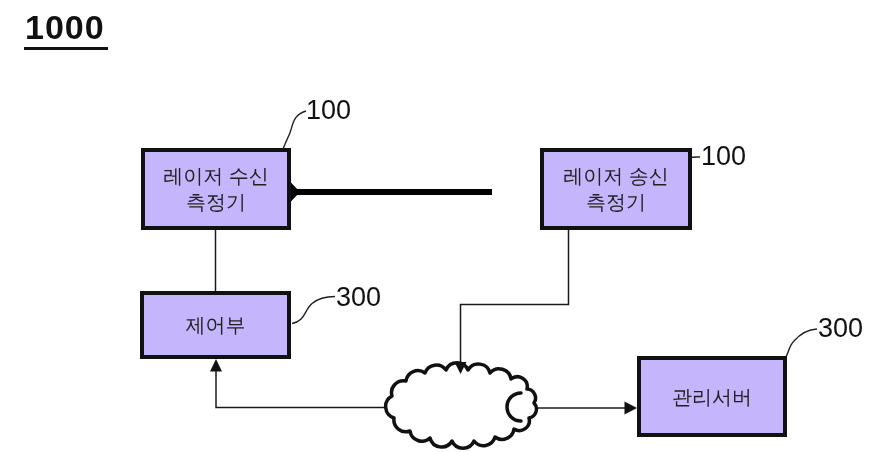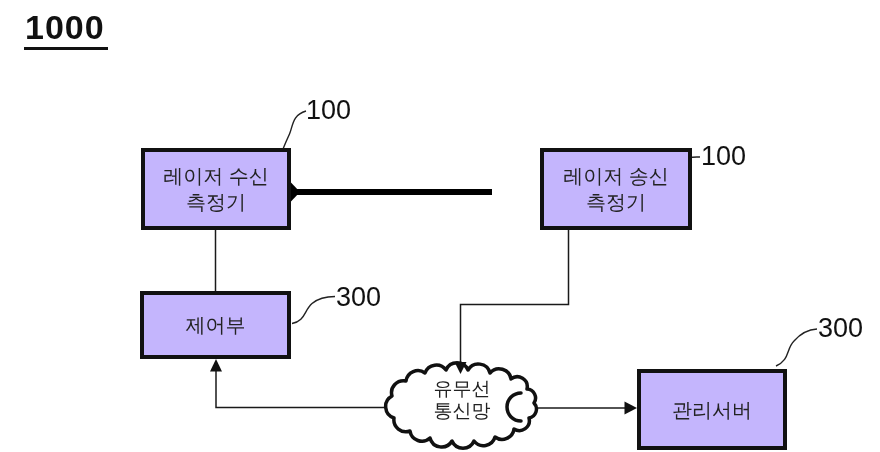--- a/index.html
+++ b/index.html
@@ -44,21 +44,21 @@
     align-items: center;
     justify-content: center;
     text-align: center;
     font-size: 20px;
     line-height: 26px;
     color: #222222;
   }
   .box-receiver   { left: 141px; top: 148px; width: 150px; height: 82px; }
   .box-transmitter{ left: 492px; top: 148px; width: 152px; height: 82px; margin-left: 48px; }
   .box-controller { left: 140px; top: 291px; width: 151px; height: 68px; }
-  .box-server     { left: 637px; top: 369px; width: 150px; height: 81px; }
+  .box-server     { left: 637px; top: 356px; width: 150px; height: 81px; }
   .ref-label {
     position: absolute;
     font-size: 27px;
     line-height: 1;
     color: #111111;
     text-align: right;
   }
   .ref-100 { left: 306px; top: 97px; }
   .ref-200 { left: 701px; top: 143px; }
   .ref-300 { left: 336px; top: 284px; }
@@ -135,23 +135,19 @@
   </div>
 
   <div class="node-box box-controller">
     <span>제어부</span>
   </div>
 
   <div class="node-box box-server">
     <span>관리서버</span>
   </div>
 
-  <div class="cloud-label">
-    <div>유무선</div>
-    <div>통신망</div>
-  </div>
 
   <div class="ref-label ref-100">100</div>
   <div class="ref-label ref-200">100</div>
   <div class="ref-label ref-300">300</div>
   <div class="ref-label ref-400">300</div>
 
 </div>
 
 </body></html>

